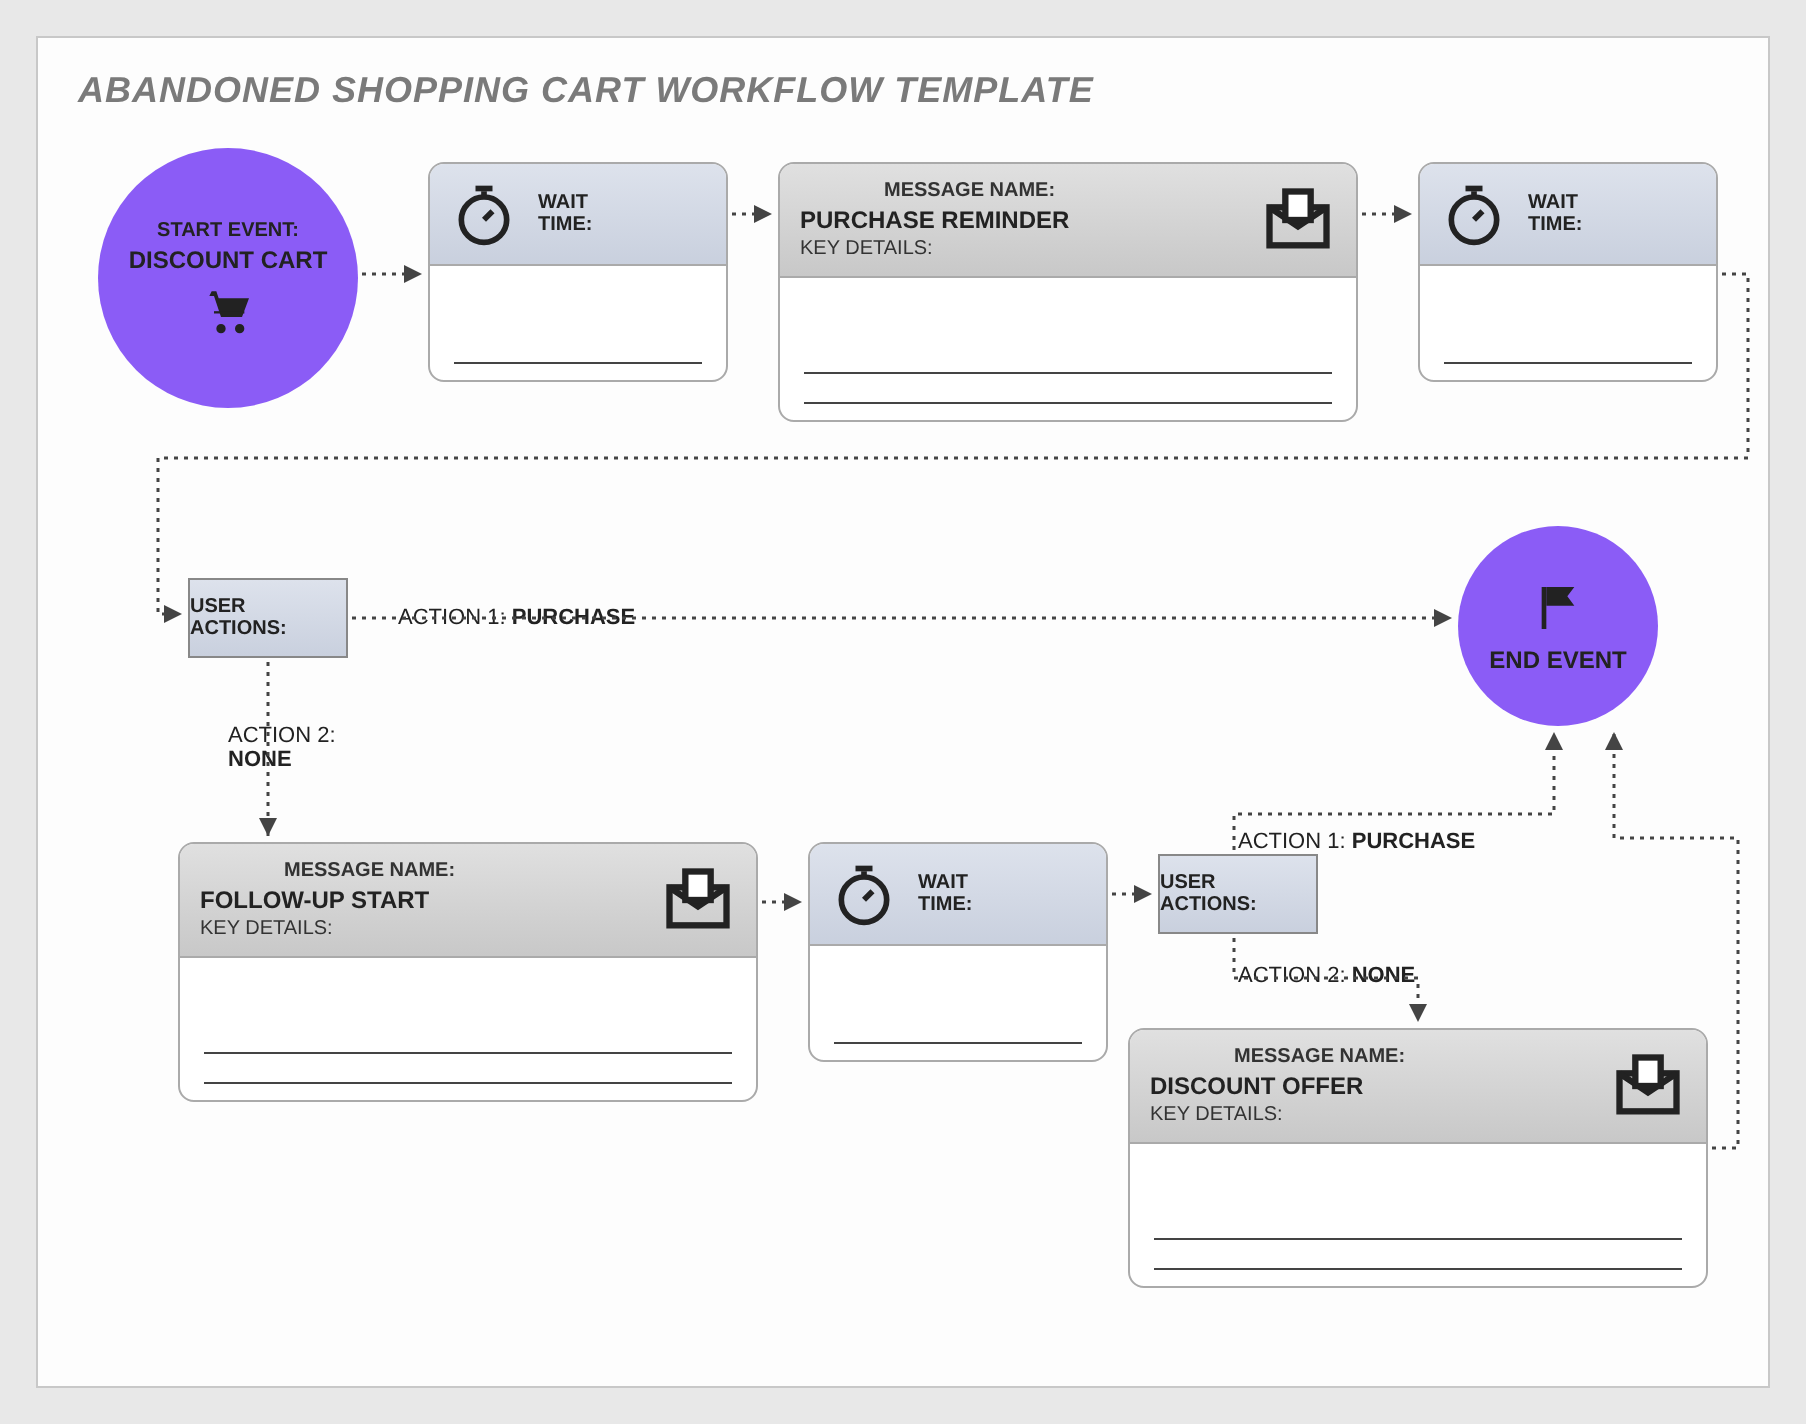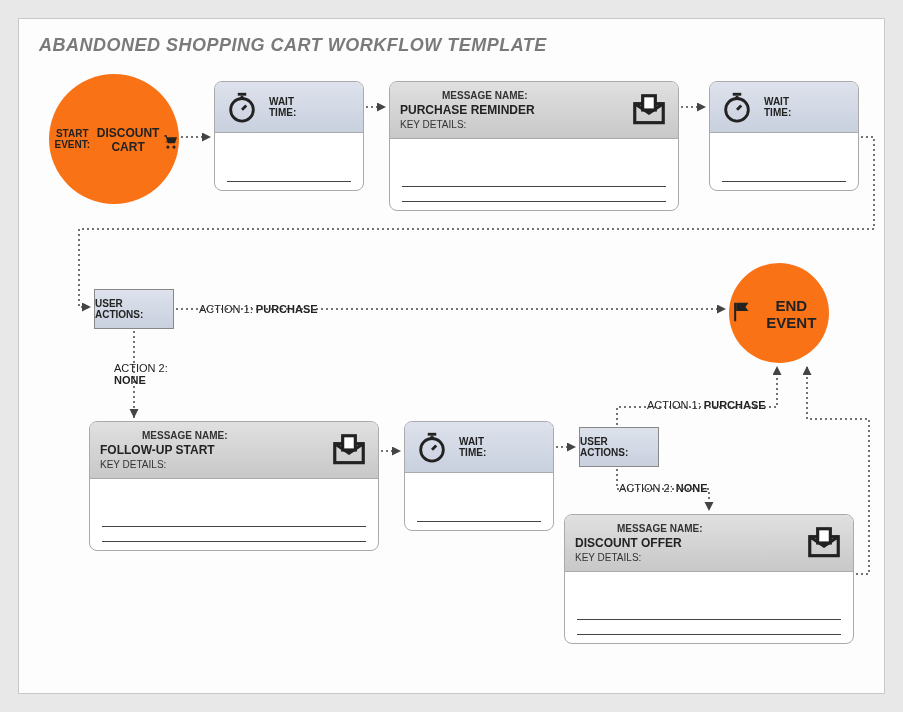--- a/index.html
+++ b/index.html
@@ -23,23 +23,23 @@
     font-size: 18px;
     font-weight: bold;
     letter-spacing: 0.5px;
     font-style: italic;
   }
   .circle {
     position: absolute;
     width: 130px;
     height: 130px;
     border-radius: 50%;
-    background: #f97316;
+    background: #8b5cf6;
     display: flex;
-    flex-direction: row;
+    flex-direction: column;
     align-items: center;
     justify-content: center;
     text-align: center;
     color: #222;
     font-size: 11px;
     font-weight: bold;
   }
   .circle .lbl1 { font-size: 10px; }
   .circle .lbl2 { font-size: 12px; margin-top: 2px; }
   .circle-end {
@@ -201,21 +201,21 @@
   </div>
   <div class="decision-label" style="left:95px; top:343px;">
     <span>ACTION 2:</span><br><b>NONE</b>
   </div>
 
   <div class="circle circle-end" style="left:710px; top:244px;">
     <svg class="icon-sm" viewBox="0 0 24 24" style="margin-bottom:3px;">
       <rect x="5" y="3" width="2" height="18" fill="#222"></rect>
       <path d="M7 3 h12 l-3 4 l3 4 h-12 z" fill="#222"></path>
     </svg>
-    <div class="lbl2" style="font-size:15px;">END EVENT</div>
+    <div class="lbl2" style="font-size:12px;">END EVENT</div>
   </div>
 
   <div class="card" style="left:70px; top:402px; width:290px; height:130px;">
     <div class="card-header msg-header">
       <div class="hdr-text">
         <div class="lbl">MESSAGE NAME:</div>
         <div class="name">FOLLOW-UP START</div>
         <div class="key">KEY DETAILS:</div>
       </div>
       <svg class="icon-lg" viewBox="0 0 24 24">
@@ -246,21 +246,21 @@
     <div class="card-body">
       <div class="line"></div>
     </div>
   </div>
 
   <div class="small-box" style="left:560px; top:408px; width:80px;">
     <div>USER</div>
     <div>ACTIONS:</div>
   </div>
 
-  <div class="decision-label" style="left:600px; top:380px;margin-left:28px;">
+  <div class="decision-label" style="left:600px; top:396px;">
     <span>ACTION 1:</span> <b>PURCHASE</b>
   </div>
   <div class="decision-label" style="left:600px; top:463px;">
     <span>ACTION 2:</span> <b>NONE</b>
   </div>
 
   <div class="card" style="left:545px; top:495px; width:290px; height:130px;">
     <div class="card-header msg-header">
       <div class="hdr-text">
         <div class="lbl">MESSAGE NAME:</div>

